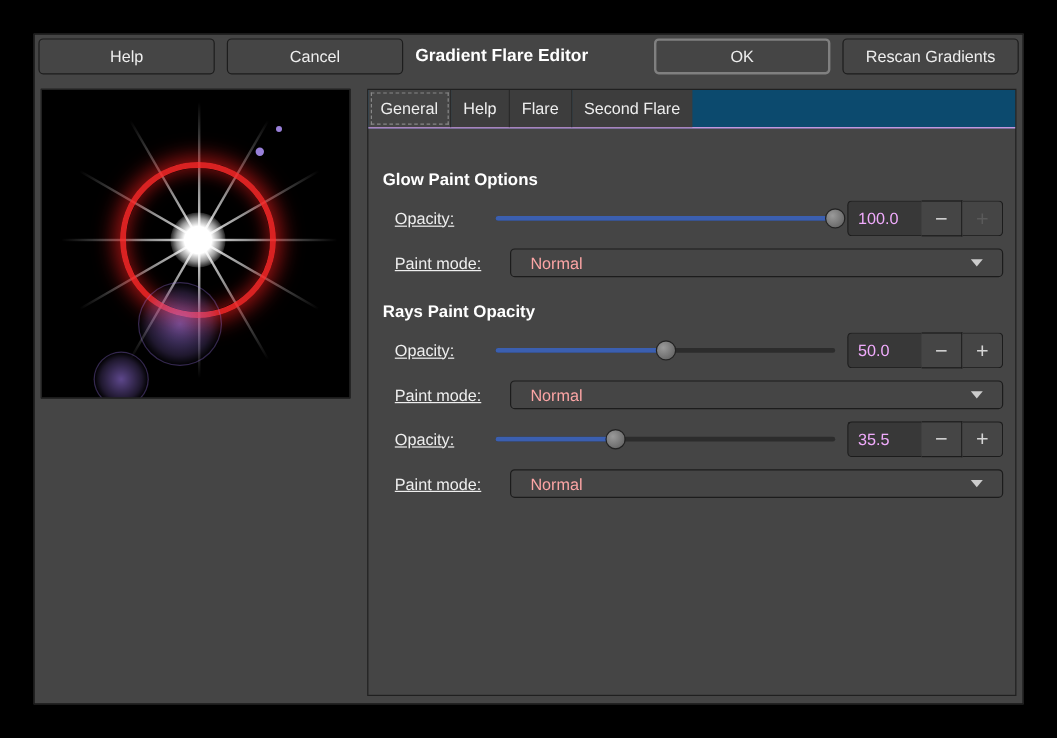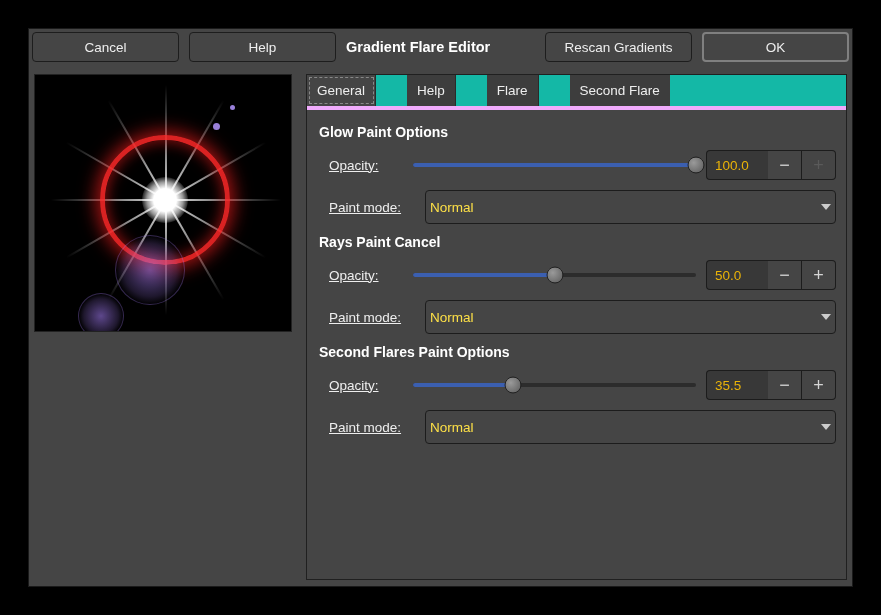--- a/index.html
+++ b/index.html
@@ -49,75 +49,75 @@
   }
   .sf1{width:70px;height:70px;left:80px;top:160px;}
   .sf2{width:46px;height:46px;left:43px;top:218px;}
   .dot{position:absolute;width:7px;height:7px;border-radius:50%;background:rgba(180,150,255,0.85);}
   .d1{left:178px;top:48px;} .d2{left:195px;top:30px;width:5px;height:5px;}
 
   .panel {
     flex: 1; border: 1px solid #202020; background: #454545;
     display: flex; flex-direction: column;
   }
-  .tabs { display: flex; border-bottom: 4px solid #f0abfc; background: #14b8a6; gap: 31px; }
+  .tabs { display: flex; border-bottom: 1px solid #f0abfc; background: #0c4a6e; }
   .tab {
     padding: 8px 10px; color: #eee; font-size: 13.5px;
     border-right: 1px solid #2a2a2a; background: #3d3d3d;
   }
   .tab:last-child { border-right: none; }
   .tab.active { background: #454545; outline: 1px dashed #888; outline-offset: -3px; }
   .content { padding: 14px 10px; color: #eee; font-size: 13.5px; }
-  .section-title { font-weight: bold; color: #fff; margin: 0 0 10px 2px; font-size: 14px; }
+  .section-title { font-weight: bold; color: #fff; margin: 20px 0 10px 2px; font-size: 14px; }
   .row { display: flex; align-items: center; gap: 10px; margin-bottom: 10px; padding-left: 12px; }
   .lbl { width: 74px; flex: 0 0 74px; text-decoration: underline; }
   .slider-wrap { flex: 1; position: relative; height: 16px; display:flex; align-items:center;}
   .track {
     width: 100%; height: 4px; background: #2c2c2c; border-radius: 2px; position: relative;
   }
   .fill { position: absolute; left:0; top:0; height:100%; background:#3b5fb0; border-radius:2px; }
   .thumb {
     position: absolute; top:50%; width:17px; height:17px; border-radius:50%;
     background: radial-gradient(circle at 35% 35%,#9a9a9a,#5a5a5a);
     border:1px solid #222; transform: translate(-50%,-50%);
   }
   .spin {
     display:flex; flex:0 0 130px;
   }
   .spin input {
     width:62px; height:30px; background:#383838; border:1px solid #1c1c1c;
-    border-right:none; color:#eab308; font-size:13.5px; padding:0 8px;
+    border-right:none; color:#f0abfc; font-size:13.5px; padding:0 8px;
     border-radius:4px 0 0 4px;
   }
   .spin-btn {
     width:34px; height:30px; background:#454545; border:1px solid #1c1c1c;
     display:flex;align-items:center;justify-content:center; color:#d5d5d5; font-size:18px;
     border-left:none;
   }
   .spin-btn.minus { border-radius:0; }
   .spin-btn.plus  { border-radius:0 4px 4px 0; border-left:none;}
   .spin-btn.disabled { color:#5a5a5a; }
   .select {
-    flex:1; height:34px; background:#454545; border:1px solid #1c1c1c; border-radius:4px;
-    display:flex; align-items:center; justify-content:space-between; padding:0 4px;
-    color:#fde047;
+    flex:1; height:24px; background:#454545; border:1px solid #1c1c1c; border-radius:4px;
+    display:flex; align-items:center; justify-content:space-between; padding:0 16px;
+    color:#fca5a5;
   }
   .chev { width:0;height:0;border-left:5px solid transparent;border-right:5px solid transparent;border-top:6px solid #ccc;}
   .mode-lbl{ width:86px; flex:0 0 86px;text-decoration:underline;}
 </style>
 </head>
 <body>
 
 <div class="dialog">
   <div class="header">
+    <div class="btn">Help</div>
     <div class="btn">Cancel</div>
-    <div class="btn">Help</div>
     <div class="title">Gradient Flare Editor</div>
+    <div class="btn ok">OK</div>
     <div class="btn">Rescan Gradients</div>
-    <div class="btn ok">OK</div>
   </div>
 
   <div class="body">
     <div class="preview">
       <div class="ray"></div>
         <div class="ray r2"></div>
         <div class="ray r3"></div>
       <div class="ray r4"></div>
         <div class="ray r5"></div>
         <div class="ray r6"></div>
@@ -159,21 +159,21 @@
           </div>
         </div>
         <div class="row">
           <div class="mode-lbl">Paint mode:</div>
           <div class="select">
             <span>Normal</span>
             <span class="chev"></span>
           </div>
         </div>
 
-        <div class="section-title">Rays Paint Cancel</div>
+        <div class="section-title">Rays Paint Opacity</div>
         <div class="row">
           <div class="lbl">Opacity:</div>
           <div class="slider-wrap">
             <div class="track">
                 <div class="fill" style="width: 50%;"></div>
               </div>
             <div class="thumb" style="left: 50%;"></div>
           </div>
           <div class="spin">
             <input value="50.0" style="">
@@ -186,21 +186,20 @@
           </div>
         </div>
         <div class="row">
           <div class="mode-lbl">Paint mode:</div>
           <div class="select">
             <span>Normal</span>
             <span class="chev"></span>
           </div>
         </div>
 
-        <div class="section-title">Second Flares Paint Options</div>
         <div class="row">
           <div class="lbl">Opacity:</div>
           <div class="slider-wrap">
             <div class="track">
                 <div class="fill" style="width: 35.5%;"></div>
               </div>
             <div class="thumb" style="left: 35.5%;"></div>
           </div>
           <div class="spin">
             <input value="35.5" style="">

